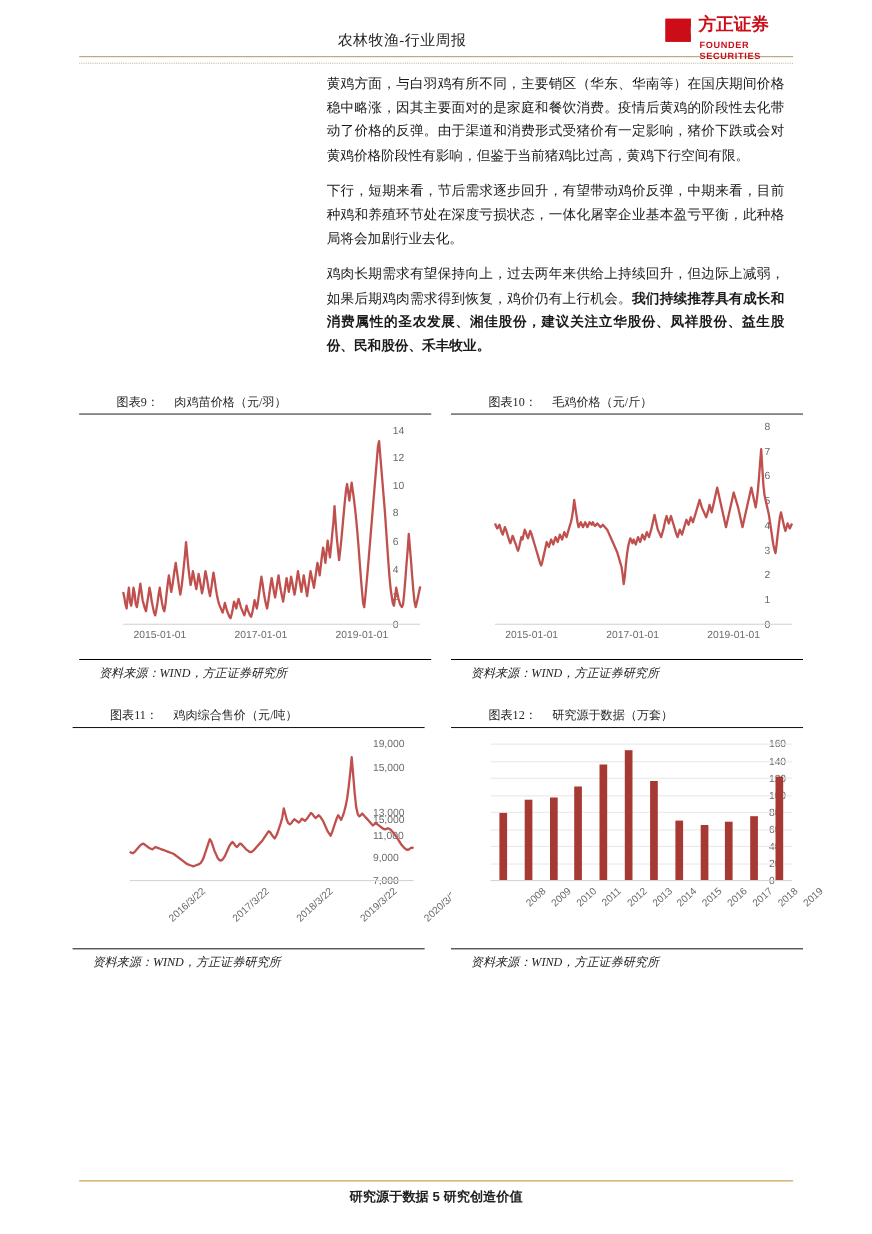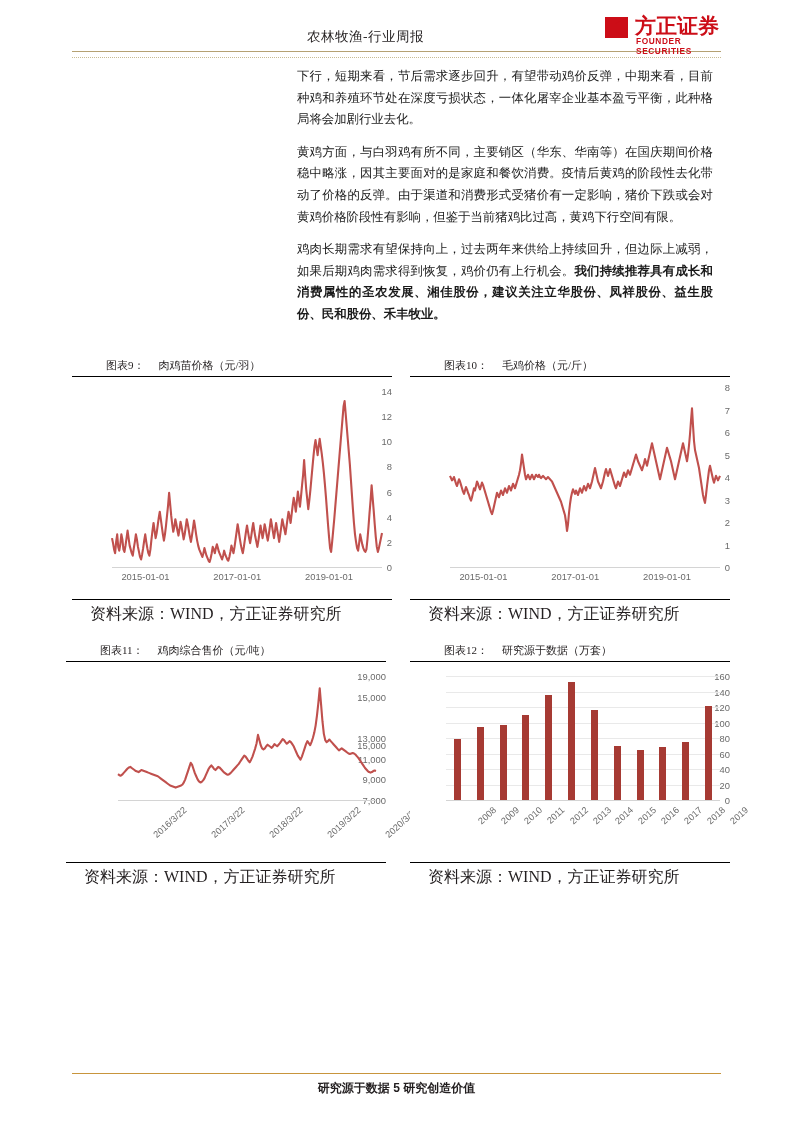--- a/index.html
+++ b/index.html
@@ -26,21 +26,21 @@
   .hdr-dots{
     position:absolute;left:72px;top:57px;width:649px;height:0;
     border-top:1.3px dotted #c8bb94;
   }
   .logo{position:absolute;left:603px;top:14px;width:124px;height:36px;}
   .logo-mark{
     position:absolute;left:0;top:1px;width:27px;height:25px;
   }
   .logo-cn{
     position:absolute;left:32px;top:-2px;
-    font-size:21px;font-weight:bold;color:#cc0d17;
+    font-size:16px;font-weight:bold;color:#cc0d17;
     letter-spacing:0px;
     font-family:"Liberation Sans","DejaVu Sans",sans-serif;
   }
   .logo-en{
     position:absolute;left:33px;top:22px;
     font-size:8.3px;font-weight:bold;color:#cc0d17;
     letter-spacing:.6px;
     font-family:"Liberation Sans","DejaVu Sans",sans-serif;
   }
 
@@ -62,31 +62,31 @@
     font-size:11px;color:#231f20;
     padding-left:34px;
     margin-bottom:3px;
     white-space:nowrap;
     font-family:"Liberation Serif","DejaVu Serif",serif;
   }
   .fig-cap .num{margin-right:14px;text-align:center;}
   .fig-rule-top{border-top:1.8px solid #000;height:0;}
   .fig-rule-bot{border-top:1.5px solid #000;height:0;}
   .fig-src{
-    font-size:16px;color:#231f20;
+    font-size:11px;font-style:italic;color:#231f20;
     padding:4px 0 0 18px;white-space:nowrap;
     font-family:"Liberation Serif","DejaVu Serif",serif;
   }
   .fig-body{position:relative;background:#fff;}
 
   
   .chart{position:relative;width:100%;height:100%;}
   .ylab{
     position:absolute;right:0;transform:translateY(-50%);
-    font-size:9.4px;color:#6a6a6a;text-align:right;
+    font-size:9.4px;color:#6a6a6a;
     font-family:"Liberation Sans","DejaVu Sans",sans-serif;
     white-space:nowrap;
   }
   .xlab{
     position:absolute;font-size:9.4px;color:#6a6a6a;
     font-family:"Liberation Sans","DejaVu Sans",sans-serif;
     white-space:nowrap;transform:translateX(-50%);
   }
   .xlab-rot{
     position:absolute;font-size:9.2px;color:#6a6a6a;
@@ -125,22 +125,22 @@
         <path d="M25,2 L25,23 L9,16 L9,9 Z" fill="#cc0d17"></path>
         <rect x="2" y="2" width="23" height="21" fill="none" stroke="#cc0d17" stroke-width="0"></rect>
         <path d="M2,2 L25,2 L12,9 L12,16 L25,23 L2,23 Z" fill="#cc0d17"></path>
       </svg>
       <div class="logo-cn">方正证券</div>
       <div class="logo-en">FOUNDER SECURITIES</div>
     </div>
   </div>
 
   <div class="body-col">
+    <p class="para">黄鸡方面，与白羽鸡有所不同，主要销区（华东、华南等）在国庆期间价格稳中略涨，因其主要面对的是家庭和餐饮消费。疫情后黄鸡的阶段性去化带动了价格的反弹。由于渠道和消费形式受猪价有一定影响，猪价下跌或会对黄鸡价格阶段性有影响，但鉴于当前猪鸡比过高，黄鸡下行空间有限。</p>
     <p class="para">下行，短期来看，节后需求逐步回升，有望带动鸡价反弹，中期来看，目前种鸡和养殖环节处在深度亏损状态，一体化屠宰企业基本盈亏平衡，此种格局将会加剧行业去化。</p>
-    <p class="para">黄鸡方面，与白羽鸡有所不同，主要销区（华东、华南等）在国庆期间价格稳中略涨，因其主要面对的是家庭和餐饮消费。疫情后黄鸡的阶段性去化带动了价格的反弹。由于渠道和消费形式受猪价有一定影响，猪价下跌或会对黄鸡价格阶段性有影响，但鉴于当前猪鸡比过高，黄鸡下行空间有限。</p>
     <p class="para"><span>鸡肉长期需求有望保持向上，过去两年来供给上持续回升，但边际上减弱，如果后期鸡肉需求得到恢复，鸡价仍有上行机会。</span><b>我们持续推荐具有成长和消费属性的圣农发展、湘佳股份，建议关注立华股份、凤祥股份、益生股份、民和股份、禾丰牧业。</b></p>
   </div>
 
   <div class="fig" style="left:72px;top:358px;width:320px;">
     <div class="fig-cap">
       <span class="num">图表9：</span><span>肉鸡苗价格（元/羽）</span>
     </div>
     <div class="fig-rule-top"></div>
     <div class="fig-body" style="height:222px;">
       <div class="chart" id="c0">

